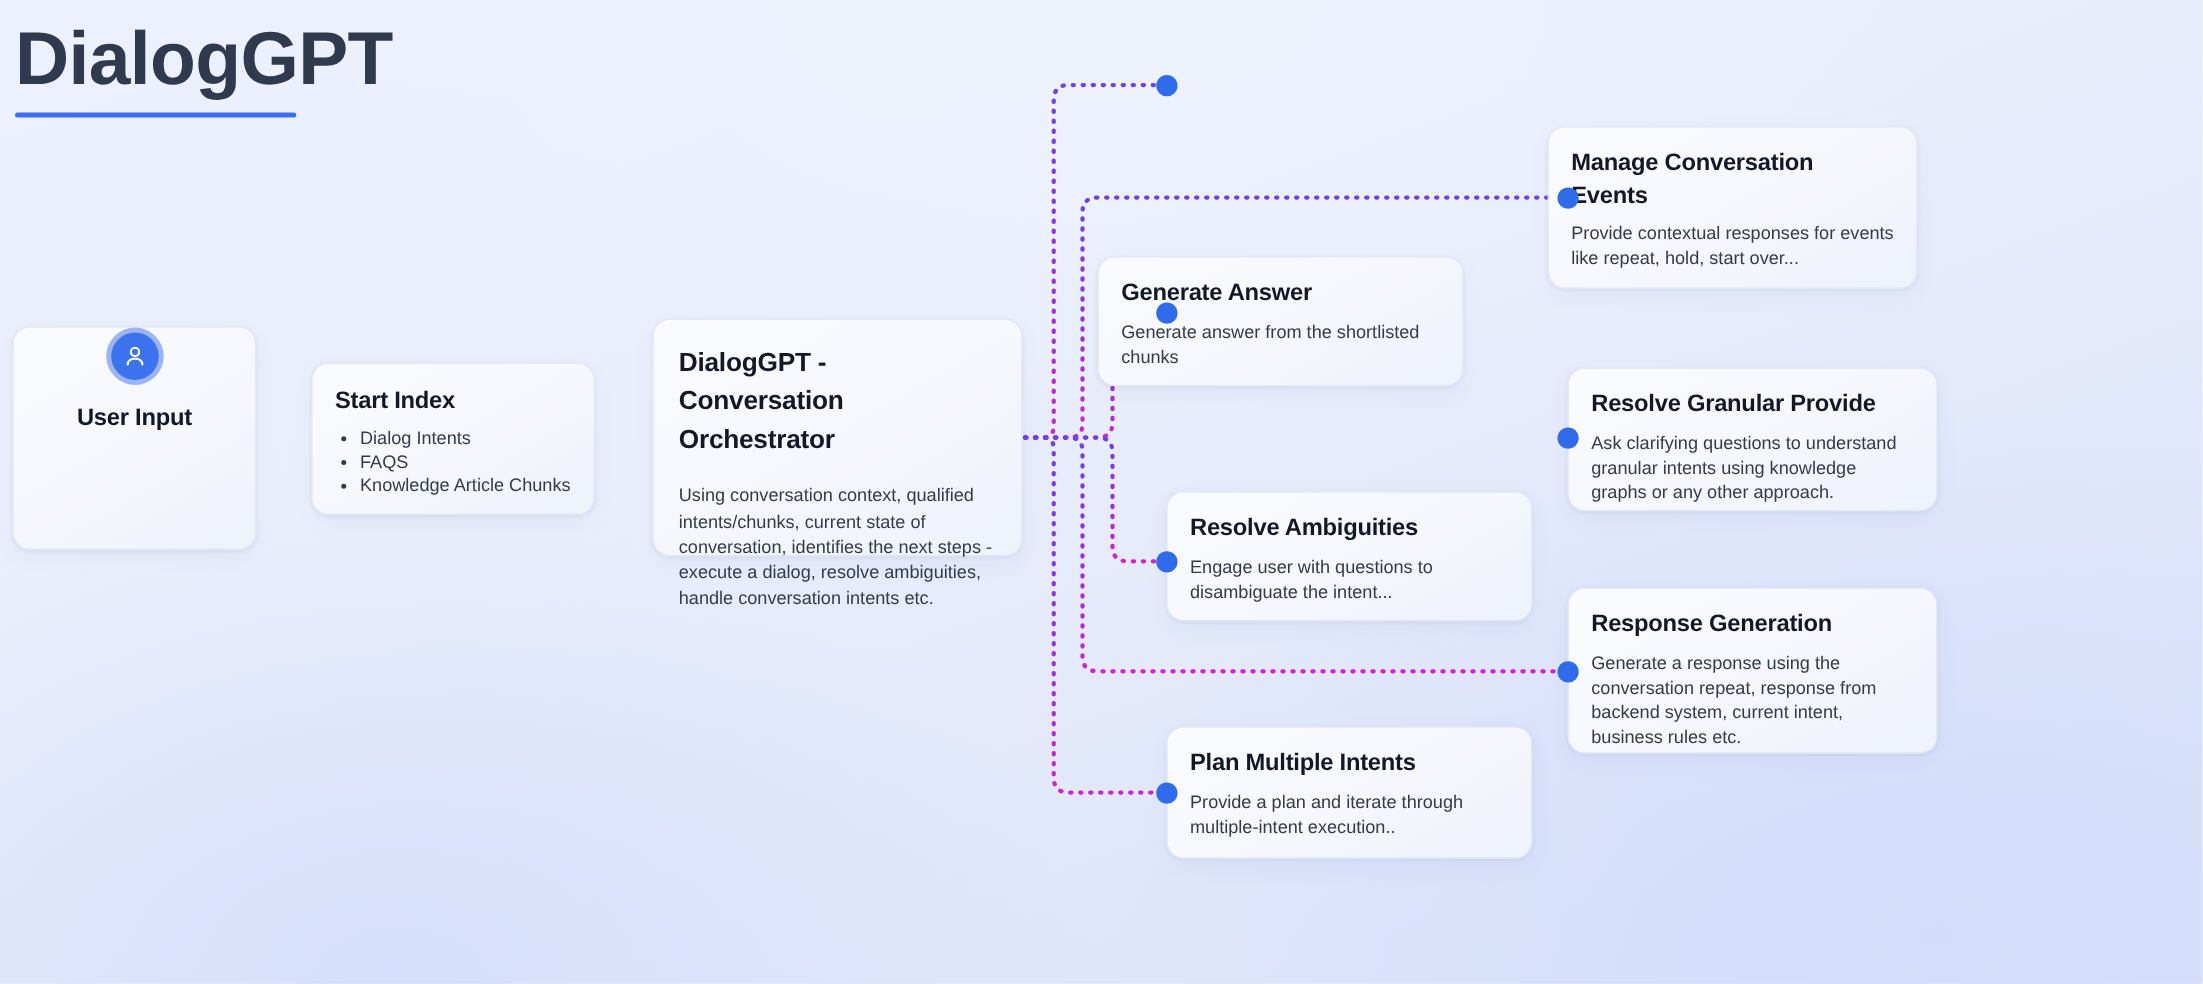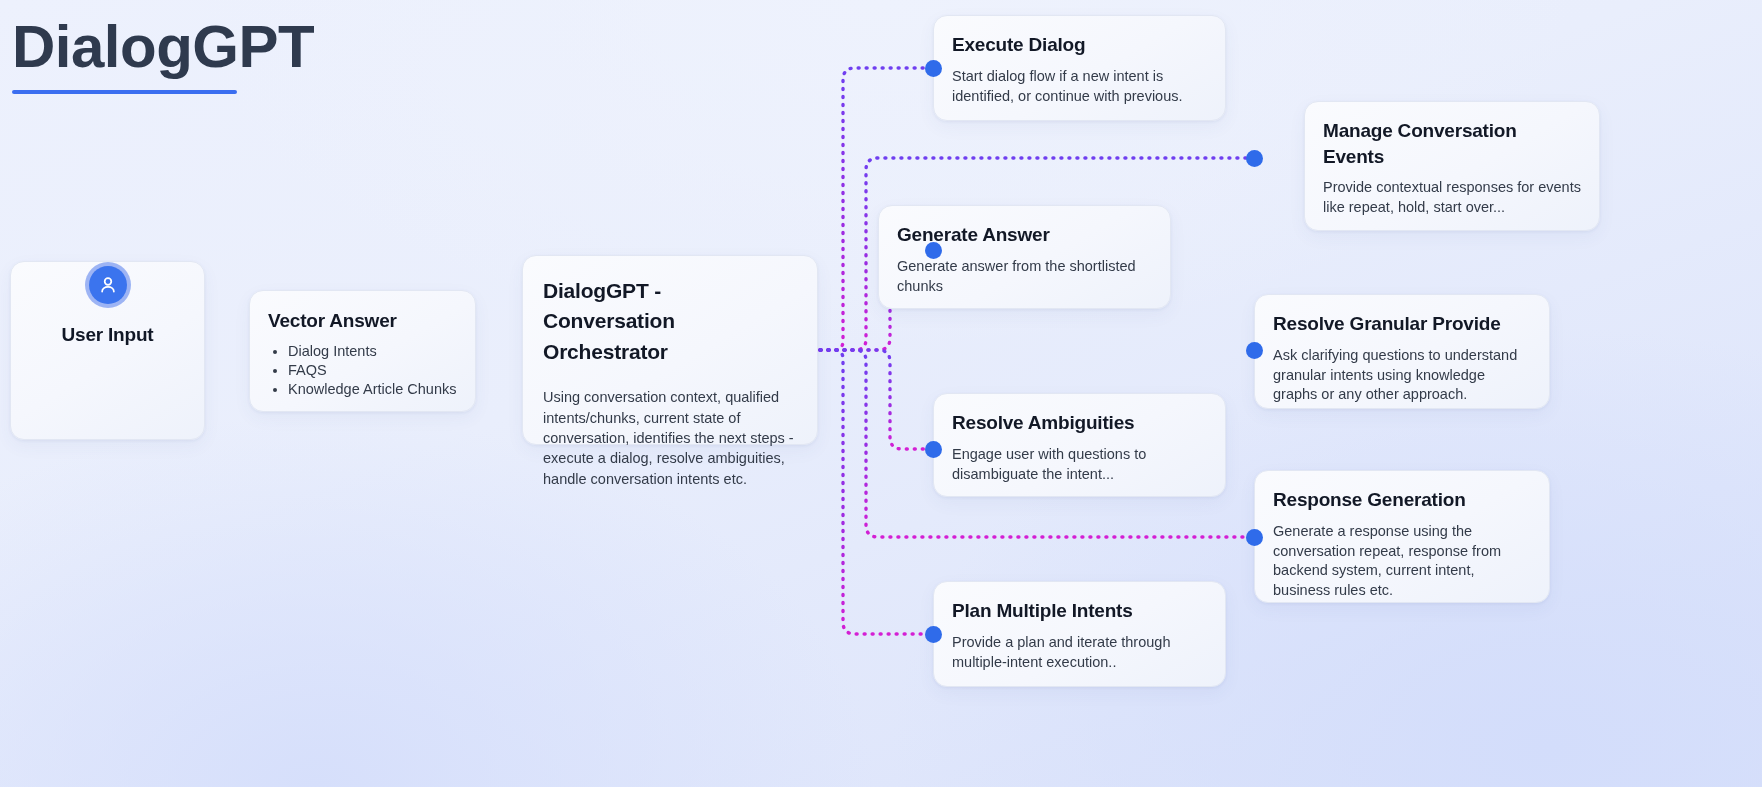--- a/index.html
+++ b/index.html
@@ -157,21 +157,21 @@
   #card-orchestrator .card-desc {
     margin-top: 20px;
     font-size: 14.5px;
     line-height: 1.4;
   }
 
   
   .leaf-card { padding: 16px 18px 0 18px; }
 
   #card-execute-dialog        { left: 933px;  top: 15px;  width: 293px; height: 106px; }
-  #card-manage-events         { left: 1304px; top: 101px; width: 296px; height: 130px; }
+  #card-manage-events         { left: 1238px; top: 101px; width: 296px; height: 130px; }
   #card-generate-answer       { left: 878px;  top: 205px; width: 293px; height: 104px; }
   #card-resolve-granular      { left: 1254px; top: 294px; width: 296px; height: 115px; }
   #card-resolve-ambiguities   { left: 933px;  top: 393px; width: 293px; height: 104px; }
   #card-response-generation   { left: 1254px; top: 470px; width: 296px; height: 133px; }
   #card-plan-multiple-intents { left: 933px;  top: 581px; width: 293px; height: 106px; }
 
   
   .port {
     position: absolute;
     z-index: 4;
@@ -241,37 +241,33 @@
         <svg width="22" height="22" viewBox="0 0 24 24" fill="none" stroke="#ffffff" stroke-width="1.9" stroke-linecap="round" stroke-linejoin="round">
           <circle cx="12" cy="8.2" r="3.6"></circle>
           <path d="M5.6 19.2c0-3.3 2.9-5.2 6.4-5.2s6.4 1.9 6.4 5.2"></path>
         </svg>
       </div>
     </div>
     <div id="user-input-label">User Input</div>
   </div>
 
   <div class="card" id="card-vector-index">
-    <div class="card-title">Vector Answer</div>
+    <div class="card-title">Start Index</div>
     <ul class="vi-list">
       <li>Dialog Intents</li>
       <li>FAQS</li>
       <li>Knowledge Article Chunks</li>
     </ul>
   </div>
 
   <div class="card" id="card-orchestrator">
     <div class="card-title">DialogGPT - Conversation Orchestrator</div>
     <div class="card-desc">Using conversation context, qualified intents/chunks, current state of conversation, identifies the next steps - execute a dialog, resolve ambiguities, handle conversation intents etc.</div>
   </div>
 
-  <div class="card leaf-card" id="card-execute-dialog">
-    <div class="card-title">Execute Dialog</div>
-    <div class="card-desc">Start dialog flow if a new intent is identified, or continue with previous.</div>
-  </div>
   <div class="port" style="left:925px; top:60px;"></div>
 
   <div class="card leaf-card" id="card-manage-events">
     <div class="card-title">Manage Conversation Events</div>
     <div class="card-desc">Provide contextual responses for events like repeat, hold, start over...</div>
   </div>
   <div class="port" style="left:1246px; top:150px;"></div>
 
   <div class="card leaf-card" id="card-generate-answer">
     <div class="card-title">Generate Answer</div>

